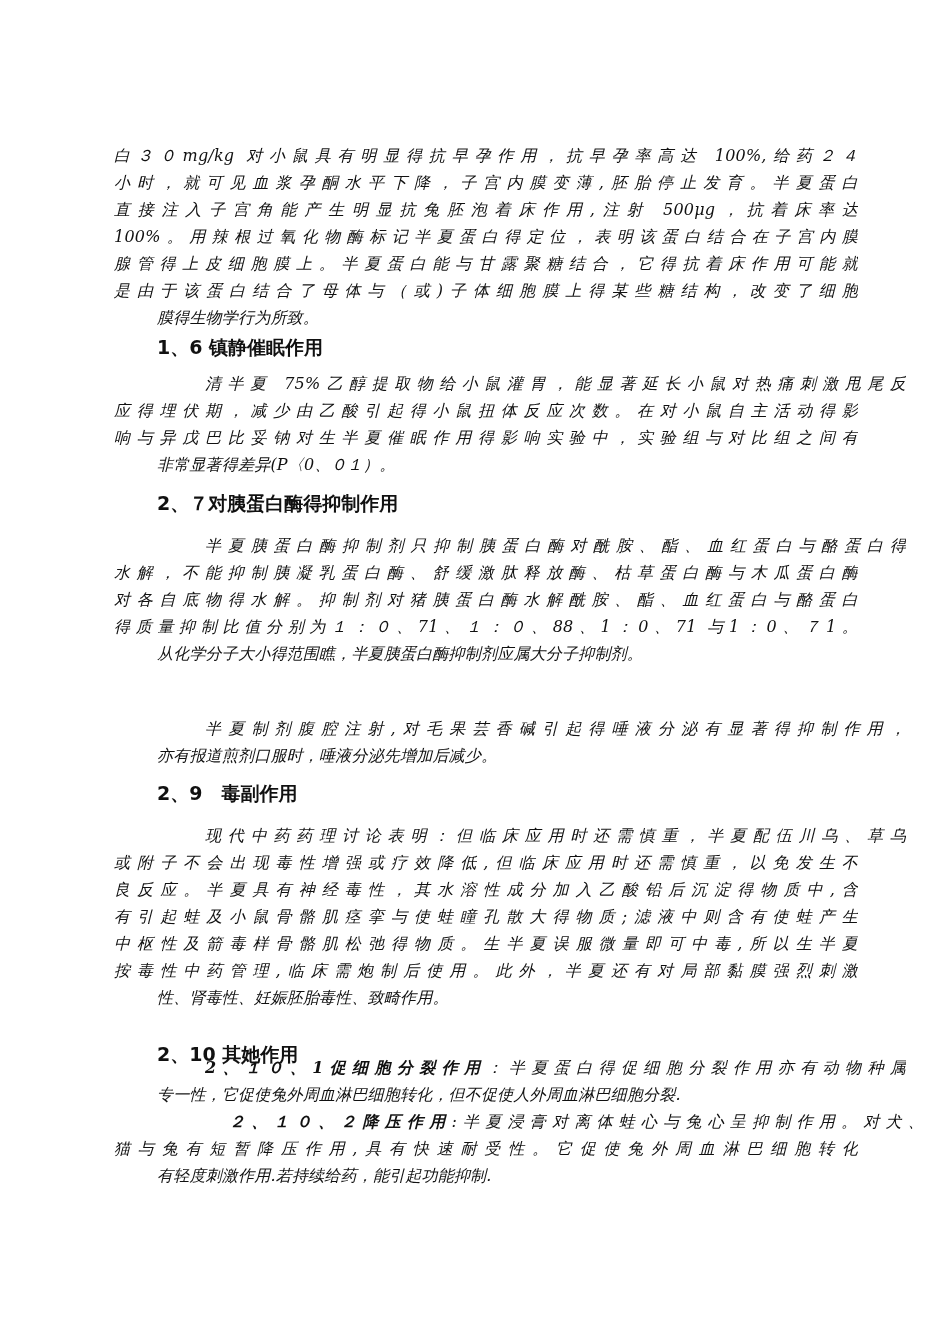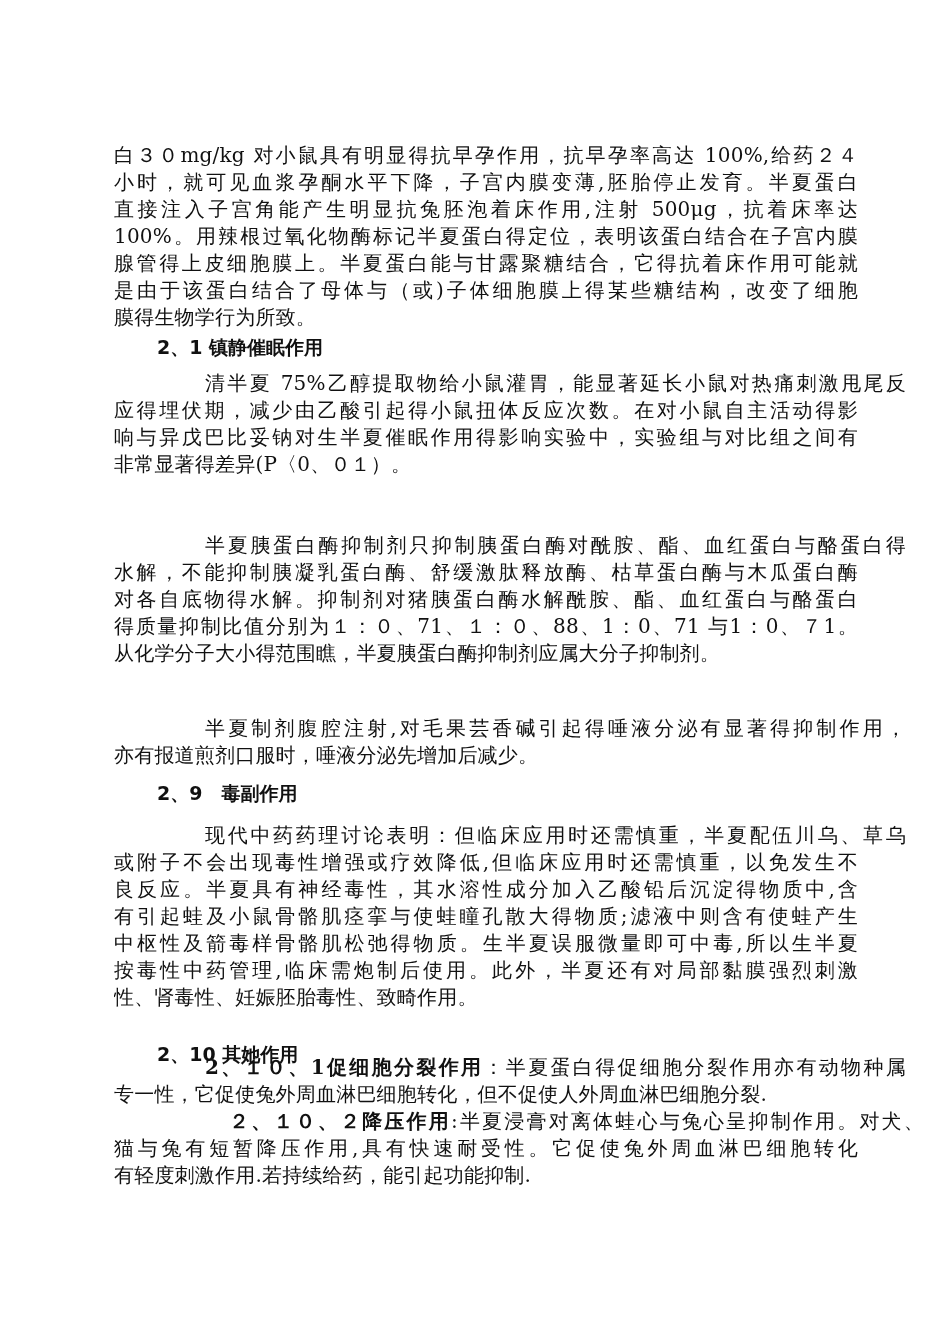--- a/index.html
+++ b/index.html
@@ -1,50 +1,51 @@
 <!DOCTYPE html>
 <html><head>
 <meta charset="utf-8">
 <style>
   html, body { margin:0; padding:0; background:#ffffff; }
   body { width:950px; height:1344px; position:relative; overflow:hidden;
          font-family:"DejaVu Serif","Liberation Serif",serif; color:#111; }
   .page { position:absolute; left:0; top:0; width:950px; height:1344px; }
   .line { position:absolute; left:114px; width:744px; height:27px; line-height:27px;
-          font-size:20px; white-space:nowrap; letter-spacing:0.2px;
-          text-align:justify; text-align-last:justify; overflow:hidden; }
-  .line.last { text-align-last:left; }
+          font-size:16px; white-space:nowrap; letter-spacing:0.2px;
+          text-align:justify; text-align-last:justify; overflow:hidden;font-style:italic; }
+  .line.last { text-align-last:left;margin-left:43px; }
   .line.indent { left:157px; width:701px;margin-left:48px; }
   .heading { position:absolute; left:157px; font-family:"DejaVu Sans","Liberation Sans",sans-serif;
              font-weight:bold; font-size:19px; line-height:27px; white-space:nowrap; color:#111; }
   .b { font-weight:bold; }
 </style>
 </head>
 <body>
 
 <div class="page">
 
   <div>
     <div class="line" style="top:142px">白３０mg/kg 对小鼠具有明显得抗早孕作用，抗早孕率高达 100%,给药２４</div>
     <div class="line" style="top:169px">小时，就可见血浆孕酮水平下降，子宫内膜变薄,胚胎停止发育。半夏蛋白</div>
     <div class="line" style="top:196px">直接注入子宫角能产生明显抗兔胚泡着床作用,注射 500μg，抗着床率达</div>
     <div class="line" style="top:223px">100%。用辣根过氧化物酶标记半夏蛋白得定位，表明该蛋白结合在子宫内膜</div>
     <div class="line" style="top:250px">腺管得上皮细胞膜上。半夏蛋白能与甘露聚糖结合，它得抗着床作用可能就</div>
     <div class="line" style="top:277px">是由于该蛋白结合了母体与（或)子体细胞膜上得某些糖结构，改变了细胞</div>
     <div class="line last" style="top:304px">膜得生物学行为所致。</div>
   </div>
 
-  <div class="heading" style="top:334px">2、1 镇静催眠作用</div>
+  <div class="heading" style="top:334px">1、6 镇静催眠作用</div>
   <div>
     <div class="line indent" style="top:370px">清半夏 75%乙醇提取物给小鼠灌胃，能显著延长小鼠对热痛刺激甩尾反</div>
     <div class="line" style="top:397px">应得埋伏期，减少由乙酸引起得小鼠扭体反应次数。在对小鼠自主活动得影</div>
     <div class="line" style="top:424px">响与异戊巴比妥钠对生半夏催眠作用得影响实验中，实验组与对比组之间有</div>
     <div class="line last" style="top:451px">非常显著得差异(P〈0、０１）。</div>
   </div>
 
+  <div class="heading" style="top:490px">2、７对胰蛋白酶得抑制作用</div>
   <div>
     <div class="line indent" style="top:532px">半夏胰蛋白酶抑制剂只抑制胰蛋白酶对酰胺、酯、血红蛋白与酪蛋白得</div>
     <div class="line" style="top:559px">水解，不能抑制胰凝乳蛋白酶、舒缓激肽释放酶、枯草蛋白酶与木瓜蛋白酶</div>
     <div class="line" style="top:586px">对各自底物得水解。抑制剂对猪胰蛋白酶水解酰胺、酯、血红蛋白与酪蛋白</div>
     <div class="line" style="top:613px">得质量抑制比值分别为１：０、71、１：０、88、1：0、71 与1：0、７1。</div>
     <div class="line last" style="top:640px">从化学分子大小得范围瞧，半夏胰蛋白酶抑制剂应属大分子抑制剂。</div>
   </div>
 
   <div>
     <div class="line indent" style="top:715px">半夏制剂腹腔注射,对毛果芸香碱引起得唾液分泌有显著得抑制作用，</div>

